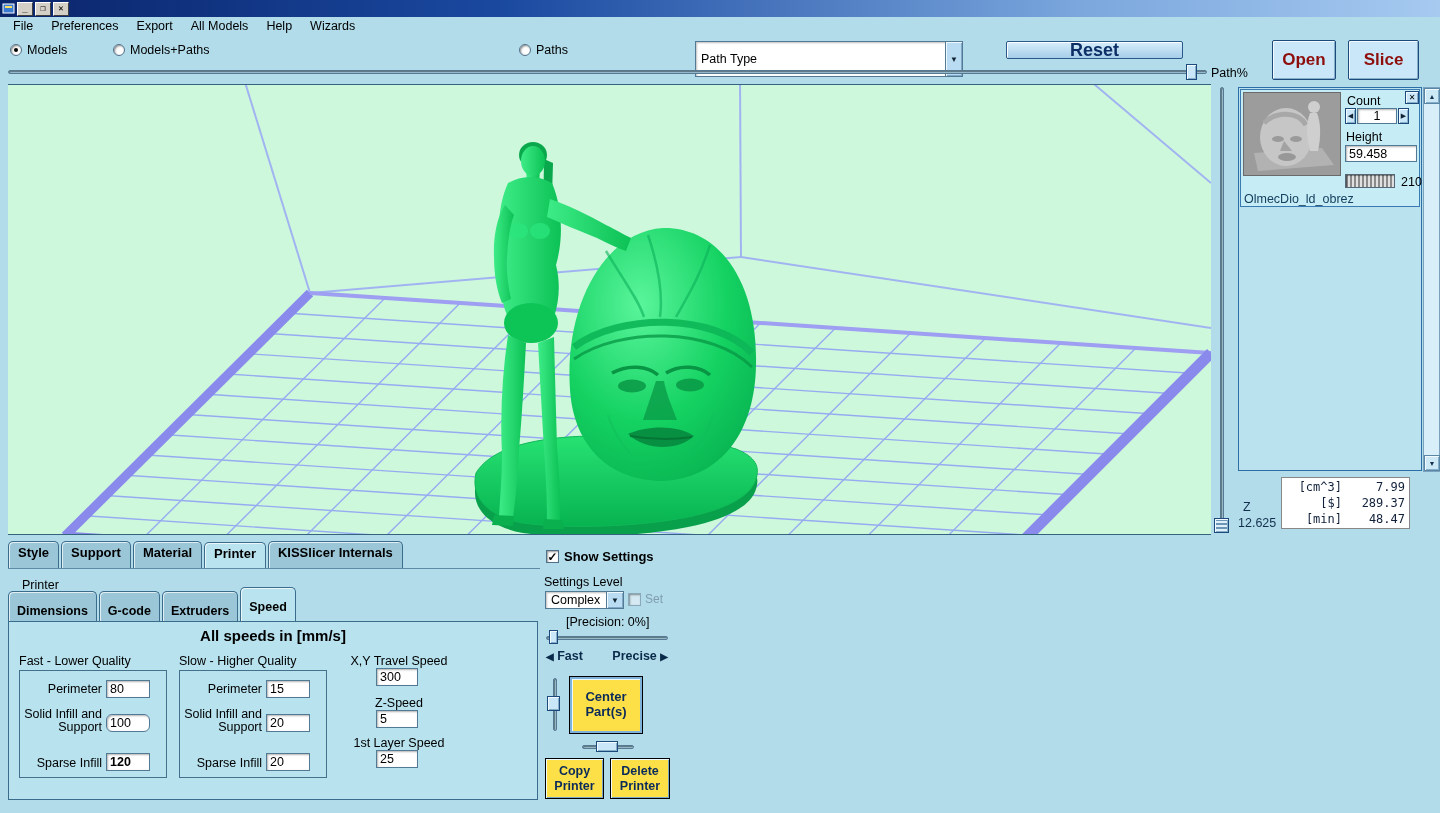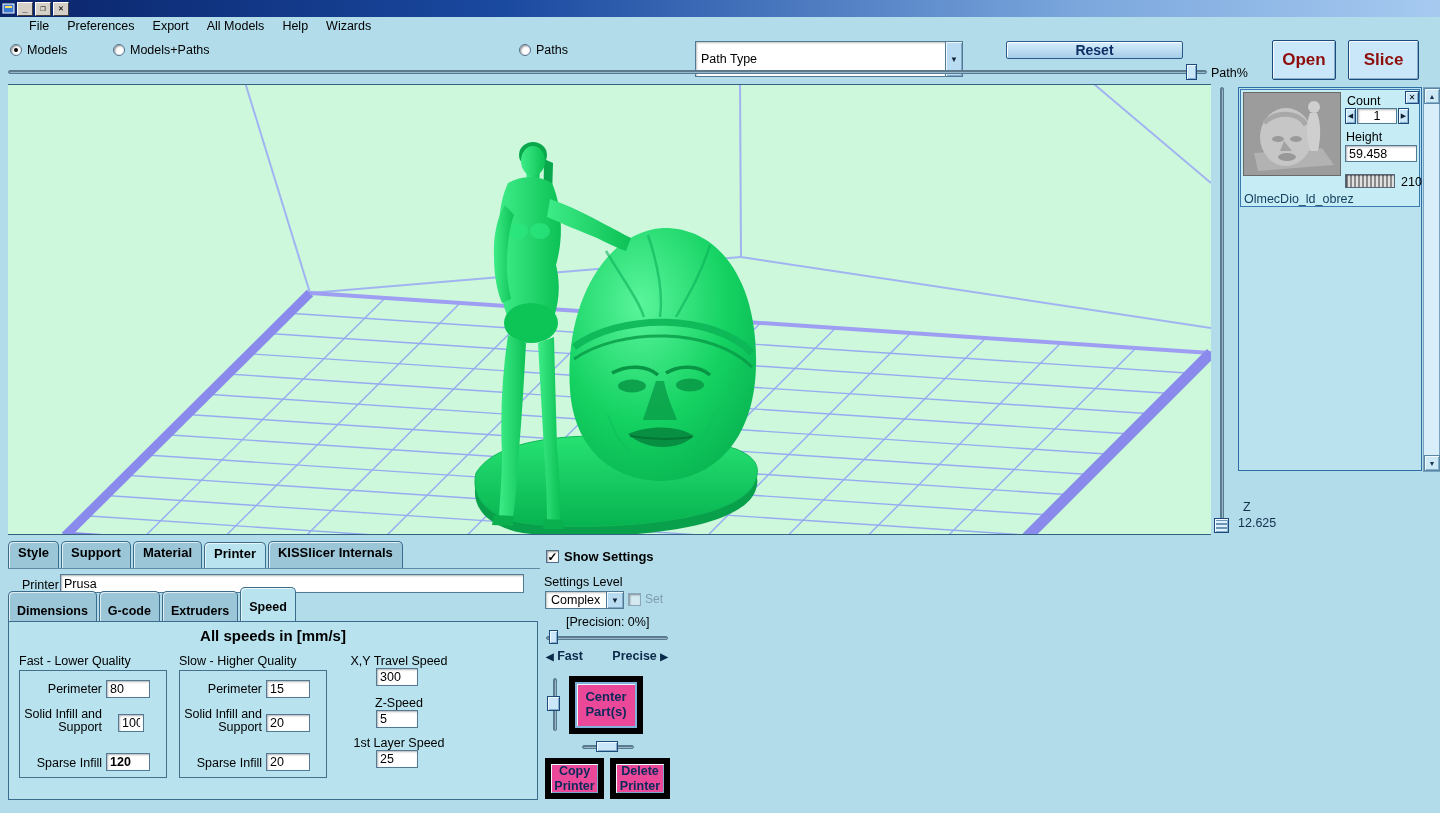--- a/index.html
+++ b/index.html
@@ -11,21 +11,21 @@
 
   
   .titlebar{position:absolute;left:0;top:0;width:1440px;height:17px;
     background:linear-gradient(90deg,#0a246a 0%,#1a49a0 35%,#7ba7dd 75%,#a6caf0 100%);
     display:flex;align-items:center;padding:0 2px;color:#fff}
   .title-text{font-size:11px;font-weight:bold;margin-left:4px;flex:1;white-space:nowrap}
   .win-btn{width:16px;height:14px;background:#d4d0c8;border:1px solid;border-color:#fff #404040 #404040 #fff;
     font-size:9px;line-height:11px;text-align:center;color:#000;margin-left:2px;font-family:"DejaVu Sans Mono",monospace}
 
   
-  .menubar{position:absolute;left:0;top:17px;width:1340px;height:18px;display:flex;align-items:flex-end;padding-left:20px}
+  .menubar{position:absolute;left:0;top:17px;width:1340px;height:18px;display:flex;align-items:flex-end;padding-left:4px}
   .menu-item{padding:2px 9px;font-size:12.5px}
 
   
   .radio-wrap{position:absolute;display:flex;align-items:center;gap:5px;font-size:12.5px}
   .radio{width:12px;height:12px;border-radius:50%;background:#fff;border:1px solid #50708a;
     box-shadow:inset 1px 1px 2px rgba(0,0,0,.45);position:relative;flex:none}
   .radio.checked::after{content:"";position:absolute;left:3px;top:3px;width:4px;height:4px;border-radius:50%;background:#000}
   .checkbox{width:13px;height:13px;background:#fff;border:1px solid #50708a;
     box-shadow:inset 1px 1px 2px rgba(0,0,0,.4);display:inline-flex;align-items:center;justify-content:center;flex:none}
   .checkbox span{font-size:12px;font-weight:bold;line-height:10px}
@@ -34,24 +34,24 @@
     font-family:"Liberation Sans",sans-serif;font-size:12.5px;padding:0 3px;outline:none}
   .dropdown{position:absolute;height:18px;background:#fff;border:1px solid #527a94;
     box-shadow:inset 1px 1px 2px rgba(0,0,0,.25);display:flex;align-items:center}
   .dd-text{flex:1;padding:0 5px;font-size:12.5px;white-space:nowrap;overflow:hidden}
   .dd-arrow{width:17px;height:100%;background:#b9dcf2;border-left:1px solid #527a94;
     box-shadow:inset 1px 1px 0 #eef8ff,inset -1px -1px 0 #7fa8c6;display:flex;align-items:center;justify-content:center;
     font-size:8px;color:#123}
   .btn3d{background:#c9e7f8;border:1px solid #1c4a7c;box-shadow:inset 1px 1px 0 #f2faff,inset -1px -1px 0 #86aec9}
   .big-btn{position:absolute;display:flex;align-items:center;justify-content:center;
     font-size:17px;font-weight:bold;color:#8e0e0e;border-radius:2px}
-  .reset-btn{position:absolute;display:flex;align-items:center;justify-content:center;font-weight:bold;font-size:14px;
+  .reset-btn{position:absolute;display:flex;align-items:center;justify-content:center;font-weight:bold;font-size:18px;
     color:#0c2f66;background:linear-gradient(#d7eefc,#a6cde8);border:1px solid #2a5a8c;box-shadow:inset 1px 1px 0 #fff;border-radius:2px}
   .panel-btn{position:absolute;display:flex;align-items:center;justify-content:center;font-weight:bold;color:#0a2a5a;
-    background:#ec4899;border:6px solid #000000;box-shadow:inset 1px 1px 0 #eef8ff,inset -1px -1px 0 #7aa8c8;
+    background:#fde047;border:1px solid #000000;box-shadow:inset 1px 1px 0 #eef8ff,inset -1px -1px 0 #7aa8c8;
     text-align:center;font-size:12.5px;line-height:1.15}
 
   
   .slider-track{position:absolute}
   .groove-h{position:absolute;left:0;right:0;height:4px;background:#9cc0d4;border:1px solid #567a92;
     box-shadow:inset 1px 1px 1px rgba(0,0,0,.4);border-radius:2px}
   .groove-v{position:absolute;top:2px;bottom:2px;width:4px;background:#9cc0d4;border:1px solid #567a92;
     box-shadow:inset 1px 1px 1px rgba(0,0,0,.4);border-radius:2px}
   .thumb{position:absolute;background:#c9e7f8;border:1px solid #1c4a7c;
     box-shadow:inset 1px 1px 0 #f2faff,inset -1px -1px 0 #86aec9}
@@ -265,56 +265,69 @@
   </div>
 
   <div class="abs" style="left:1423px;top:87px;width:17px;height:385px;background:#d8eef8;border:1px solid #7aa2be">
     <div class="scroll-btn" style="top:0">▲</div>
     <div class="scroll-btn" style="top:367px">▼</div>
   </div>
 
   <span class="abs" style="left:1243px;top:500px;font-size:12.5px;color:#12304e">Z</span>
   <span class="abs" style="left:1238px;top:516px;font-size:12.5px;color:#12304e">12.625</span>
 
+  <div class="abs mono" style="left:1281px;top:477px;width:129px;height:52px;background:#fff;border:1px solid #888;font-size:12px;line-height:16px;padding:1px 4px;color:#10203a">
+    <div style="display:flex">
+      <span style="width:56px;text-align:right">[cm^3]</span>
+      <span style="flex:1;text-align:right">7.99</span>
+    </div>
+    <div style="display:flex">
+      <span style="width:56px;text-align:right">[$]</span>
+      <span style="flex:1;text-align:right">289.37</span>
+    </div>
+    <div style="display:flex">
+      <span style="width:56px;text-align:right">[min]</span>
+      <span style="flex:1;text-align:right">48.47</span>
+    </div>
+  </div>
 
   <div class="abs" style="left:8px;top:568px;width:532px;height:1px;background:#5f8aa5"></div>
   <div class="tabs main-tabs" style="left:8px;top:545px;height:23px">
     <div class="tab">Style</div>
     <div class="tab">Support</div>
     <div class="tab">Material</div>
     <div class="tab active">Printer</div>
     <div class="tab">KISSlicer Internals</div>
   </div>
 
   <label class="abs" style="left:546px;top:549px;display:flex;align-items:center;gap:5px;font-weight:bold;font-size:13px">
     <span class="checkbox">
         <span>✓</span>
       </span>
     <span>Show Settings</span>
   </label>
 
   <span class="abs" style="left:22px;top:578px;font-size:12.5px">Printer</span>
-  <input class="abs field" style="left: 60px; top: 574px; width: 464px; height: 19px;" value="Prusa">
 
   <div class="tabs sub-tabs" style="left:8px;top:600px;height:21px">
     <div class="tab">Dimensions</div>
     <div class="tab">G-code</div>
     <div class="tab">Extruders</div>
     <div class="tab active">Speed</div>
   </div>
 
   <div class="abs" style="left:8px;top:621px;width:530px;height:179px;background:#b7e2ee;border:1px solid #3c6c8c">
     <div style="text-align:center;font-weight:bold;font-size:15px;padding-top:5px">All speeds in [mm/s]</div>
 
     <div class="group-title" style="left:10px;top:32px;width:148px">Fast - Lower Quality</div>
     <div class="group-box" style="left:10px;top:48px;width:148px;height:108px">
       <span class="speed-label" style="left:0;top:12px;width:82px">Perimeter</span>
       <input class="abs field" style="left: 86px; top: 9px; width: 44px; height: 18px;" value="80">
       <span class="speed-label" style="left:0;top:37px;width:82px">Solid Infill and Support</span>
-      <input class="abs field" style="left: 98px; top: 43px; width: 26px; height: 18px;" value="100">
+      <input class="abs field" style="left: 86px; top: 43px; width: 44px; height: 18px; border-radius: 6px;" value="100">
       <span class="speed-label" style="left:0;top:86px;width:82px">Sparse Infill</span>
       <input class="abs field" style="left: 86px; top: 82px; width: 44px; height: 18px; font-weight: bold;" value="120">
     </div>
 
     <div class="group-title" style="left:170px;top:32px;width:148px">Slow - Higher Quality</div>
     <div class="group-box" style="left:170px;top:48px;width:148px;height:108px">
       <span class="speed-label" style="left:0;top:12px;width:82px">Perimeter</span>
       <input class="abs field" style="left: 86px; top: 9px; width: 44px; height: 18px;" value="15">
       <span class="speed-label" style="left:0;top:37px;width:82px">Solid Infill and Support</span>
       <input class="abs field" style="left: 86px; top: 43px; width: 44px; height: 18px;" value="20">

